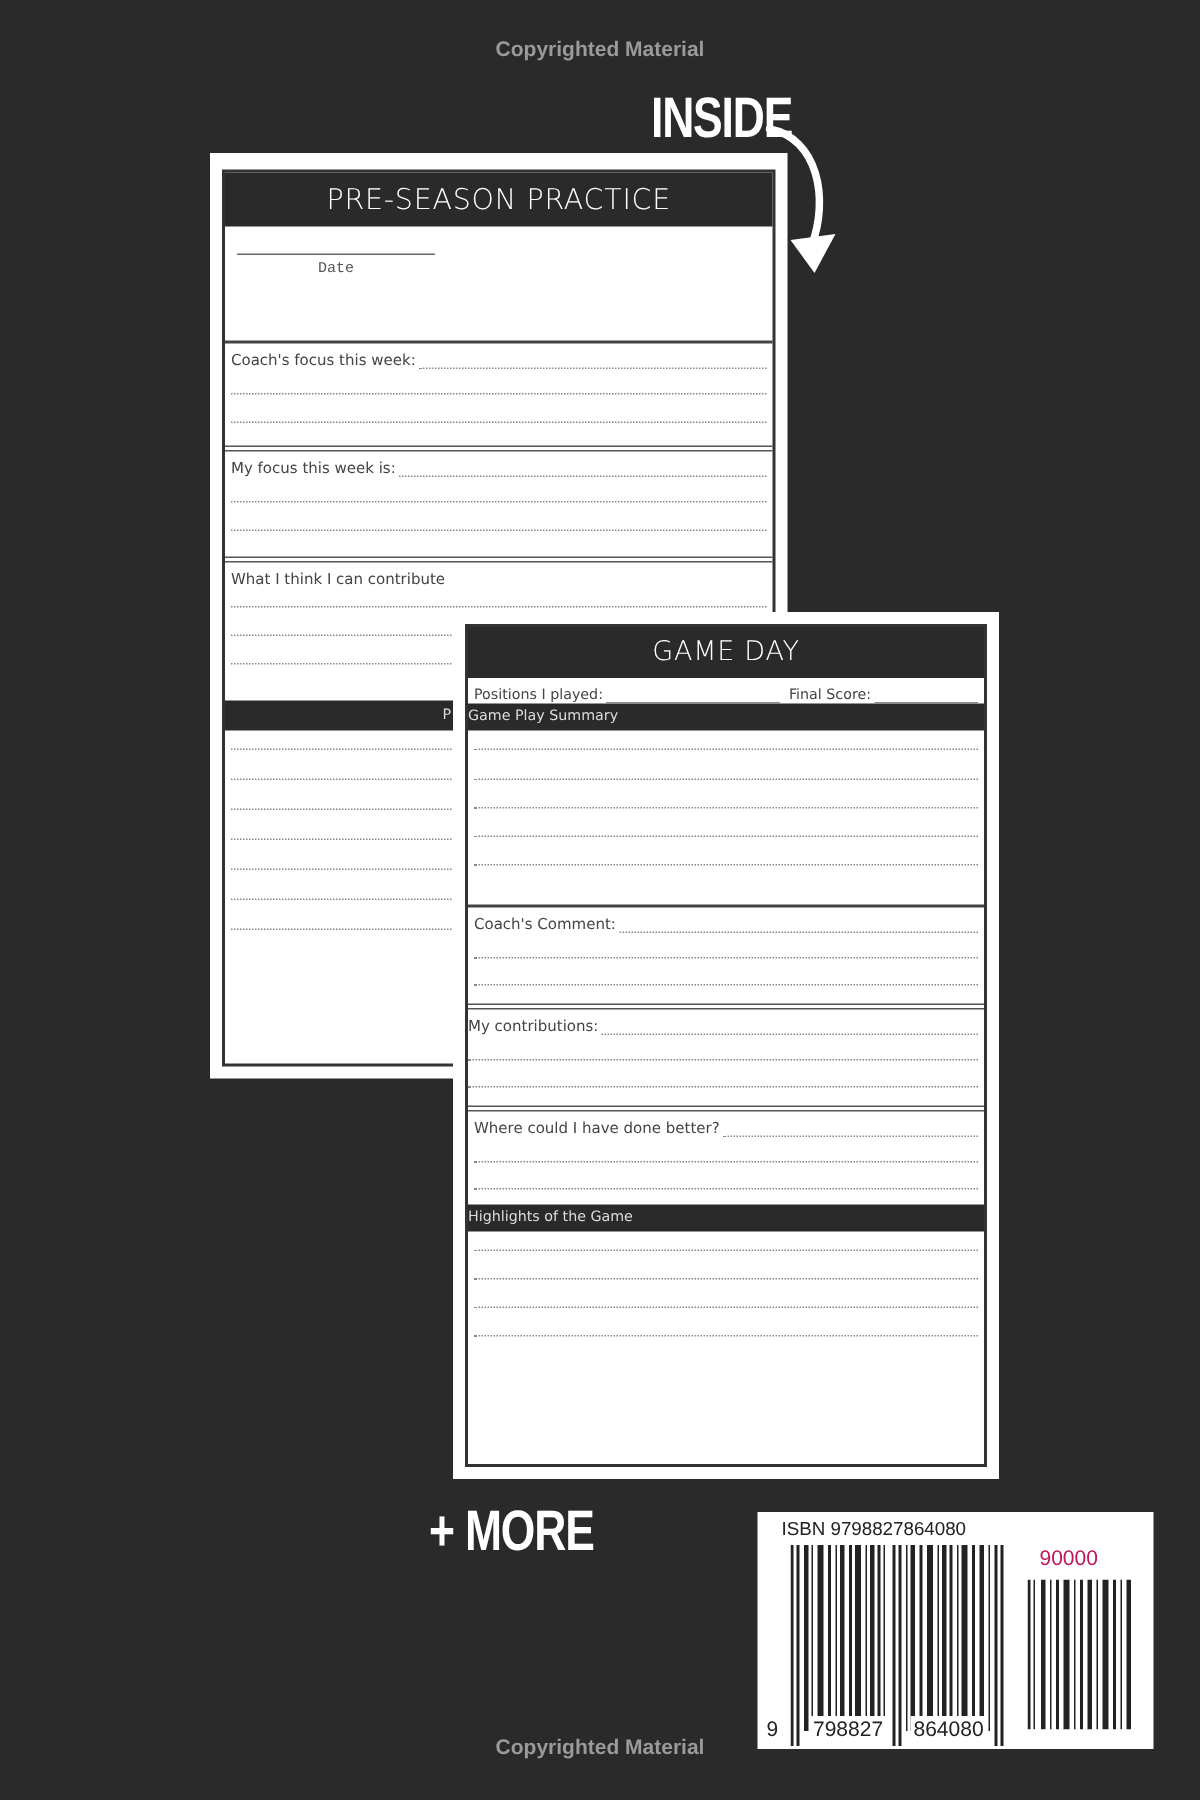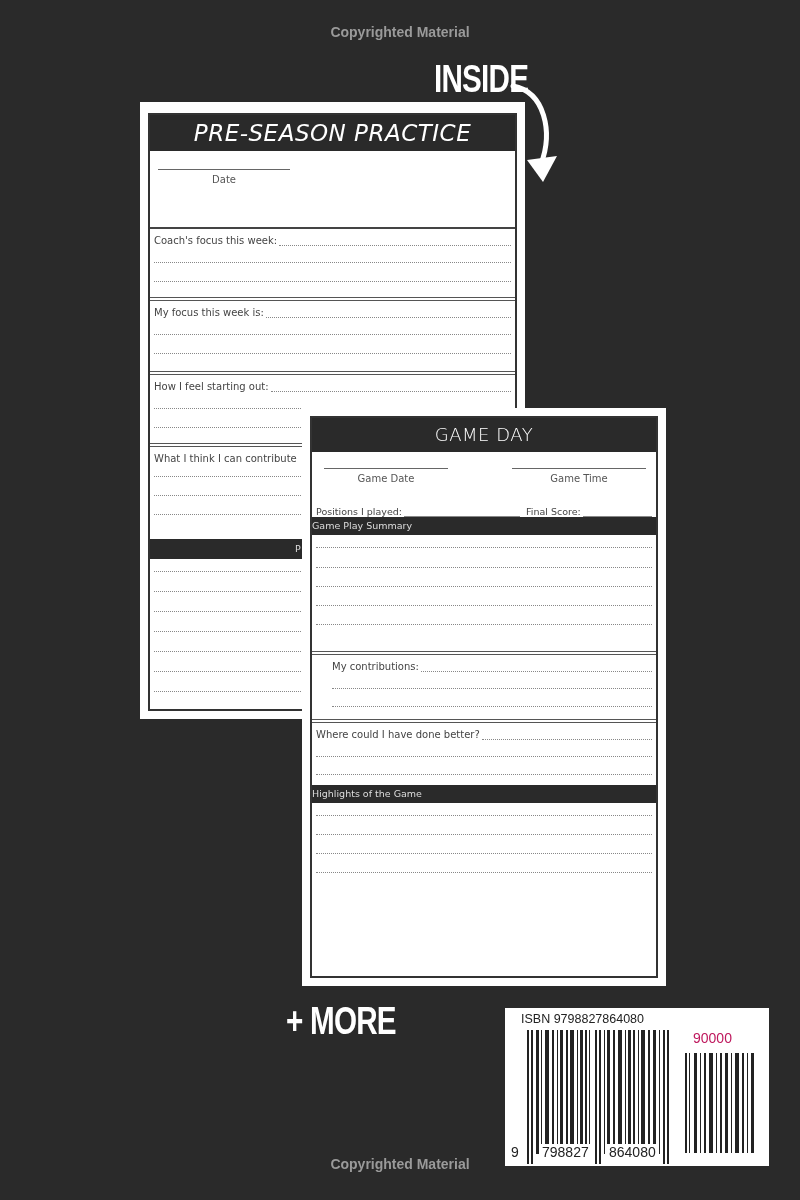--- a/index.html
+++ b/index.html
@@ -21,29 +21,29 @@
   
   .page { position: absolute; background: #fff; }
   .page .frame { position: absolute; border: 2px solid #333; }
   .page-pre { left: 140px; top: 102px; width: 385px; height: 617px; }
   .page-pre .frame { left: 8px; top: 11px; right: 8px; bottom: 8px; }
   .page-game { left: 302px; top: 408px; width: 364px; height: 578px; }
   .page-game .frame { left: 8px; top: 8px; right: 8px; bottom: 8px; }
 
   .title-bar { background: #2a2a2a; color: #fff; text-align: center;
     font-family: "DejaVu Sans", sans-serif; font-weight: 300; }
-  .page-pre .title-bar { height: 36px; line-height: 36px; font-size: 23px; letter-spacing: 0.5px; font-style: italic; }
+  .page-pre .title-bar { height: 36px; line-height: 36px; font-size: 19px; letter-spacing: 0.5px; }
   .page-game .title-bar { height: 34px; line-height: 34px; font-size: 18px; letter-spacing: 0.5px; }
 
   .sub-bar { background: #2a2a2a; color: #ddd; text-align: left; font-size: 9.5px; }
 
   .dl-row { display: flex; justify-content: space-between; }
   .dl { text-align: center; }
   .dl .line { border-top: 1px solid #666; }
-  .dl .lbl { font-size: 10px; color: #555; margin-top: 4px; }
+  .dl .lbl { font-size: 10px; color: #555; margin-top: 4px; font-family: Liberation Mono, monospace; }
 
   .section { border-top: 2px solid #444; position: relative; }
   .section.dbl { border-top: 4px double #555; }
   .section .q { font-size: 10px; color: #444; display: flex; align-items: flex-end; white-space: nowrap; }
   .section .q .fill { flex: 1; border-bottom: 1px dotted #888; margin-left: 2px; height: 9px; }
   .rule { border-bottom: 1px dotted #888; }
 
   .field-row { display: flex; align-items: flex-end; font-size: 9.5px; color: #444; white-space: nowrap; }
   .field-row .fill { flex: 1; border-bottom: 1px solid #888; height: 9px; margin: 0 2px; }
 
@@ -91,28 +91,20 @@
 
     <div class="section dbl" style="height:74px; padding:6px 4px 0 4px;">
       <div class="q">
           <span>My focus this week is:</span>
           <span class="fill"></span>
         </div>
       <div class="rule" style="margin-top:16px;"></div>
       <div class="rule" style="margin-top:18px;"></div>
     </div>
 
-    <div class="section dbl" style="height:72px; padding:6px 4px 0 4px;">
-      <div class="q">
-          <span>How I feel starting out:</span>
-          <span class="fill"></span>
-        </div>
-      <div class="rule" style="margin-top:16px;"></div>
-      <div class="rule" style="margin-top:18px;"></div>
-    </div>
 
     <div class="section dbl" style="height:96px; padding:6px 4px 0 4px;">
       <div class="q">
           <span>What I think I can contribute</span>
         </div>
       <div class="rule" style="margin-top:12px;"></div>
       <div class="rule" style="margin-top:18px;"></div>
       <div class="rule" style="margin-top:18px;"></div>
     </div>
 
@@ -127,48 +119,46 @@
       <div class="rule" style="margin-top:19px;"></div>
       <div class="rule" style="margin-top:19px;"></div>
     </div>
   </div>
 </div>
 
 <div class="page page-game">
   <div class="frame">
     <div class="title-bar">GAME DAY</div>
 
-    <div class="dl-row" style="padding: 16px 10px 0 12px; height: 48px;">
-      <div class="dl" style="width:124px;">
-        <div class="line"></div>
-        <div class="lbl">Game Date</div>
-      </div>
-      <div class="dl" style="width:134px;">
-        <div class="line"></div>
-        <div class="lbl">Game Time</div>
-      </div>
-    </div>
 
     <div class="field-row" style="padding:6px 2px 0 4px;">
       <span>Positions I played:</span>
       <span class="fill" style="flex:0 0 116px;"></span>
       <span style="margin-left:4px;">Final Score:</span>
       <span class="fill"></span>
     </div>
 
     <div class="sub-bar" style="height:18px; line-height:18px;">Game Play Summary</div>
     <div style="padding:0 4px; height:104px;">
       <div class="rule" style="margin-top:12px;"></div>
       <div class="rule" style="margin-top:19px;"></div>
       <div class="rule" style="margin-top:18px;"></div>
       <div class="rule" style="margin-top:18px;"></div>
       <div class="rule" style="margin-top:18px;"></div>
     </div>
 
-    <div class="section dbl" style="height:68px; padding:6px 4px 0 20px;">
+    <div class="section" style="height:66px; padding:6px 4px 0 4px;">
+      <div class="q">
+          <span>Coach's Comment:</span>
+          <span class="fill"></span>
+        </div>
+      <div class="rule" style="margin-top:16px;"></div>
+      <div class="rule" style="margin-top:17px;"></div>
+    </div>
+    <div class="section dbl" style="height:68px; padding:6px 4px 0 0;">
       <div class="q">
           <span>My contributions:</span>
           <span class="fill"></span>
         </div>
       <div class="rule" style="margin-top:16px;"></div>
       <div class="rule" style="margin-top:17px;"></div>
     </div>
     <div class="section dbl" style="height:66px; padding:6px 4px 0 4px;">
       <div class="q">
           <span>Where could I have done better?</span>

